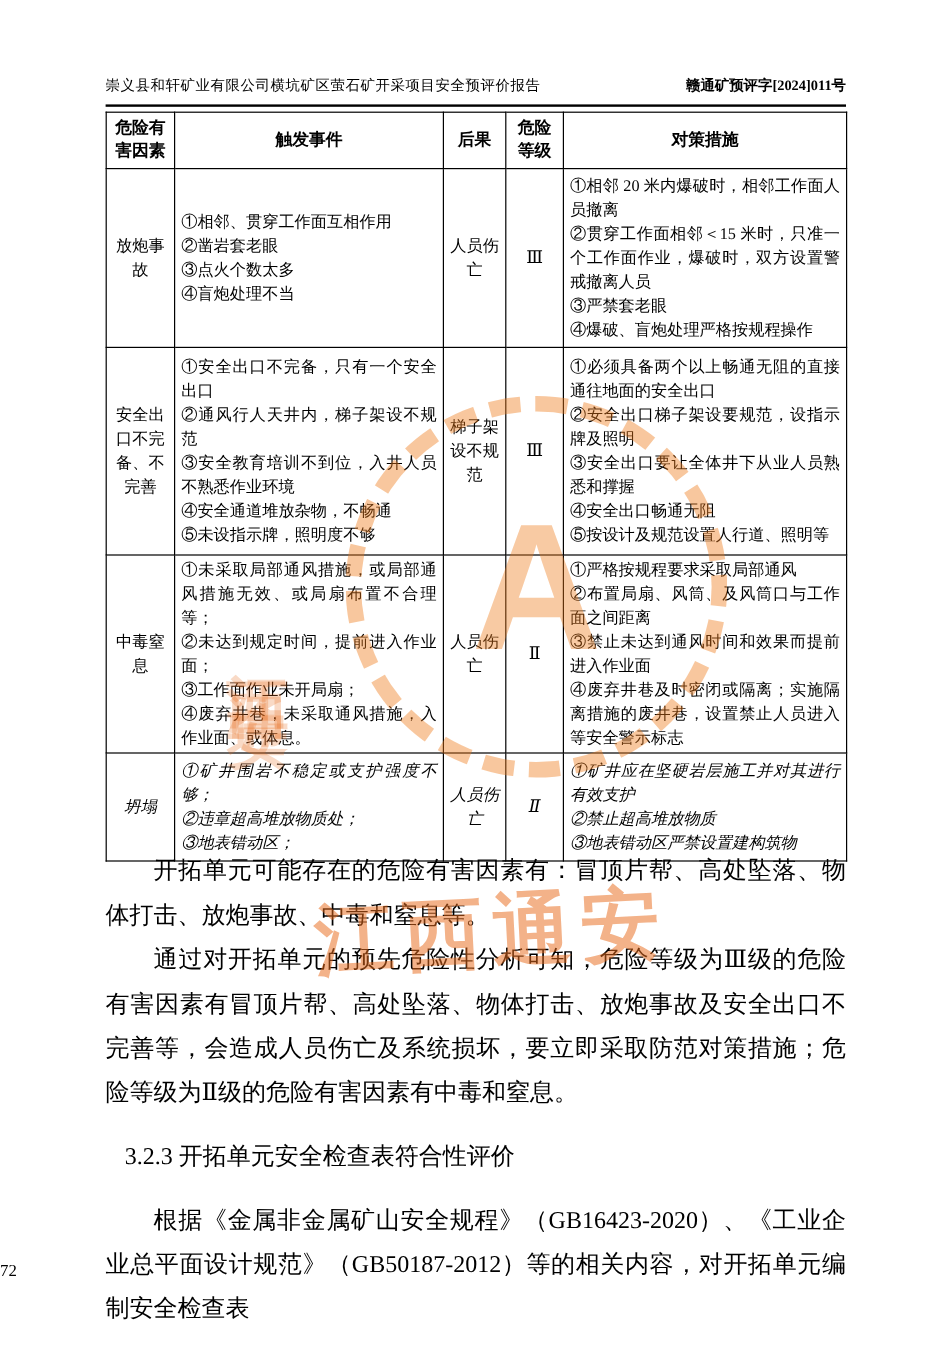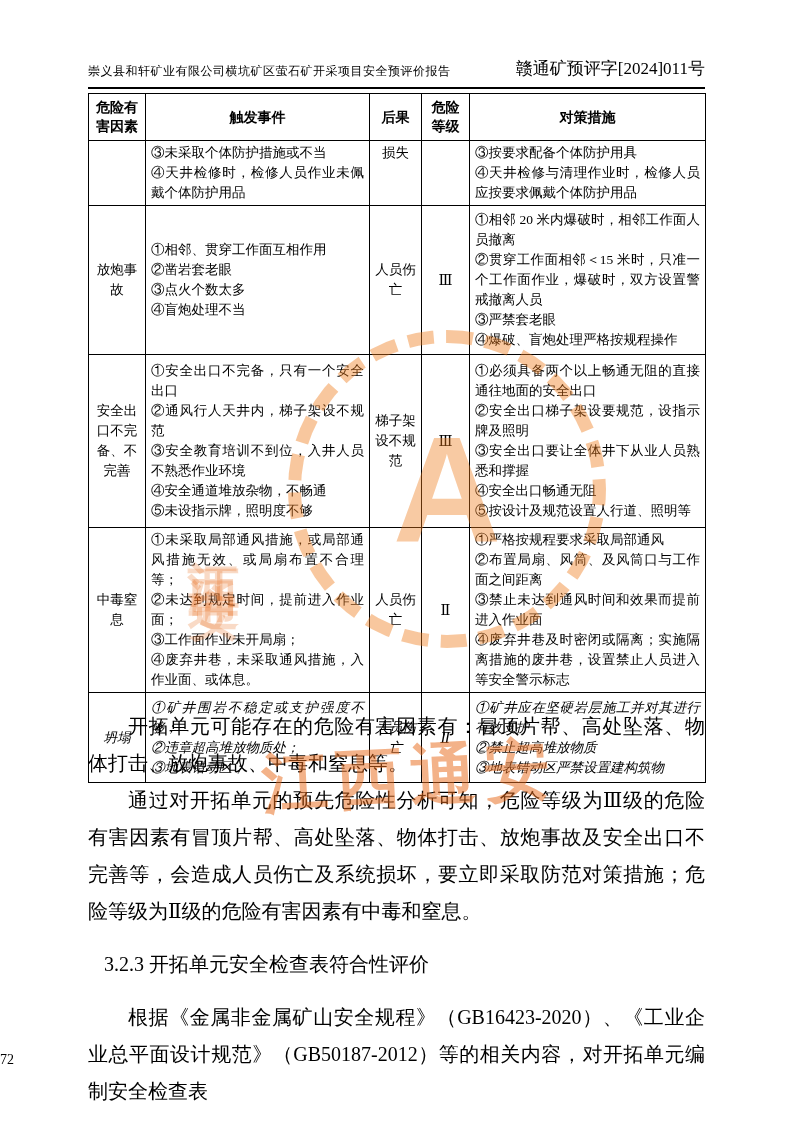--- a/index.html
+++ b/index.html
@@ -12,21 +12,21 @@
     overflow: hidden;
   }
   .page { position: absolute; inset: 0; width: 793px; height: 1122px; }
 
   
   .doc-header {
     position: absolute; top: 50px; left: 88px; width: 617px; height: 30px;
     display: flex; justify-content: space-between; align-items: flex-end;
   }
   .h-left  { font-size: 12px; letter-spacing: 0.5px; }
-  .h-right { font-size: 17px; font-weight: normal; }
+  .h-right { font-size: 12px; font-weight: bold; }
   .header-rule {
     position: absolute; top: 87px; left: 88px; width: 617px;
     border-top: 2px solid #000;
   }
 
   
   table.hazard-table {
     position: absolute; top: 93px; left: 88px; width: 617px;
     border-collapse: collapse; table-layout: fixed;
     font-size: 13.5px; line-height: 20px;
@@ -117,29 +117,20 @@
     <thead>
       <tr>
         <th>危险有害因素</th>
         <th>触发事件</th>
         <th>后果</th>
         <th>危险等级</th>
         <th>对策措施</th>
       </tr>
     </thead>
     <tbody>
-      <tr class="row-h1">
-        <td class="factor"></td>
-        <td class="events">③未采取个体防护措施或不当
-④天井检修时，检修人员作业未佩戴个体防护用品</td>
-        <td class="cons">损失</td>
-        <td class="level"></td>
-        <td class="measures">③按要求配备个体防护用具
-④天井检修与清理作业时，检修人员应按要求佩戴个体防护用品</td>
-      </tr>
       <tr class="row-h2">
         <td class="factor">放炮事故</td>
         <td class="events">①相邻、贯穿工作面互相作用
 ②凿岩套老眼
 ③点火个数太多
 ④盲炮处理不当</td>
         <td class="cons">人员伤亡</td>
         <td class="level">Ⅲ</td>
         <td class="measures">①相邻 20 米内爆破时，相邻工作面人员撤离
 ②贯穿工作面相邻＜15 米时，只准一个工作面作业，爆破时，双方设置警戒撤离人员

